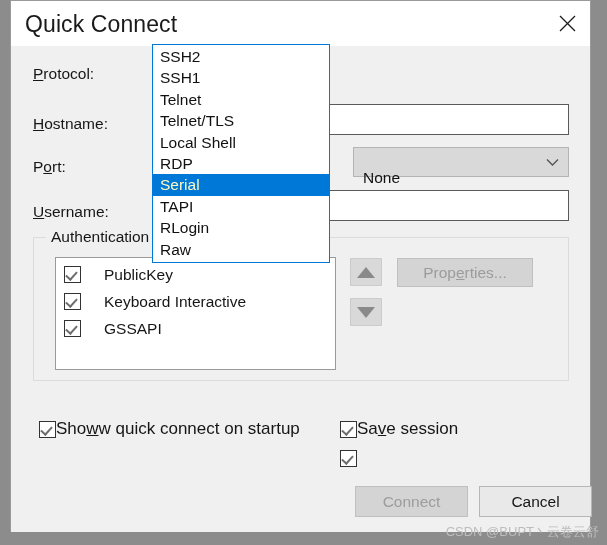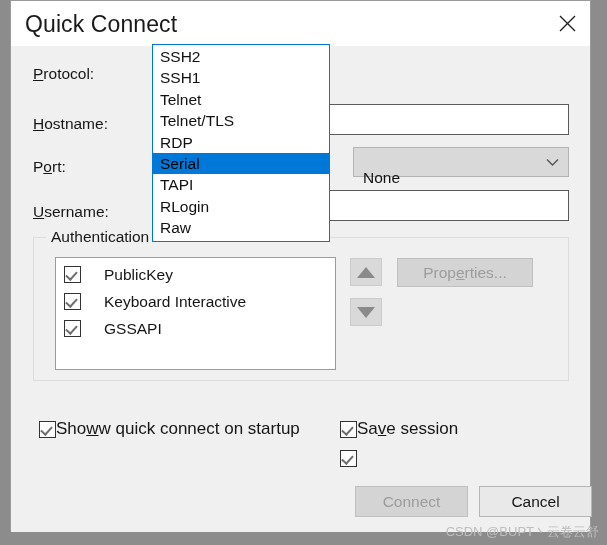--- a/index.html
+++ b/index.html
@@ -122,21 +122,21 @@
     line-height: 21.4px;
     padding-left: 7px;
     font-size: 15.5px;
     color: #111;
     white-space: nowrap;
     cursor: default;
     box-sizing: border-box;
   }
   .dd-item.selected {
     background: #0078d7;
-    color: #000000;
+    color: #fef9c3;
   }
 
   
   .text-input {
     position: absolute;
     background: #ffffff;
     border: 1px solid #5a5a5a;
     box-sizing: border-box;
     font-size: 15px;
     color: #111;
@@ -401,20 +401,21 @@
         <span>Cancel</span>
       </div>
 
     </div>
 
     <div id="protocol-dropdown">
       <div class="dd-item">SSH2</div>
       <div class="dd-item">SSH1</div>
       <div class="dd-item">Telnet</div>
       <div class="dd-item">Telnet/TLS</div>
+      <div class="dd-item">Local Shell</div>
       <div class="dd-item">RDP</div>
       <div class="dd-item selected">Serial</div>
       <div class="dd-item">TAPI</div>
       <div class="dd-item">RLogin</div>
       <div class="dd-item">Raw</div>
     </div>
 
   </div>
 
   <div id="watermark">CSDN @BUPT丶云卷云舒</div>

